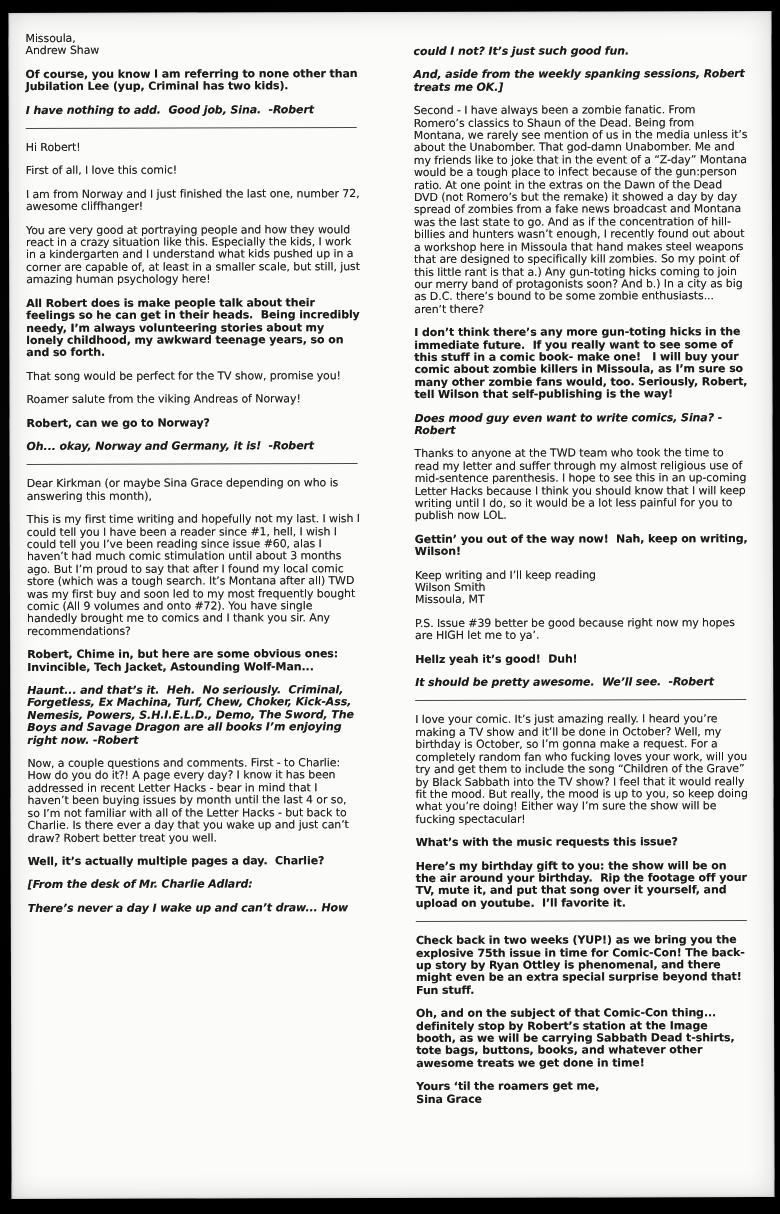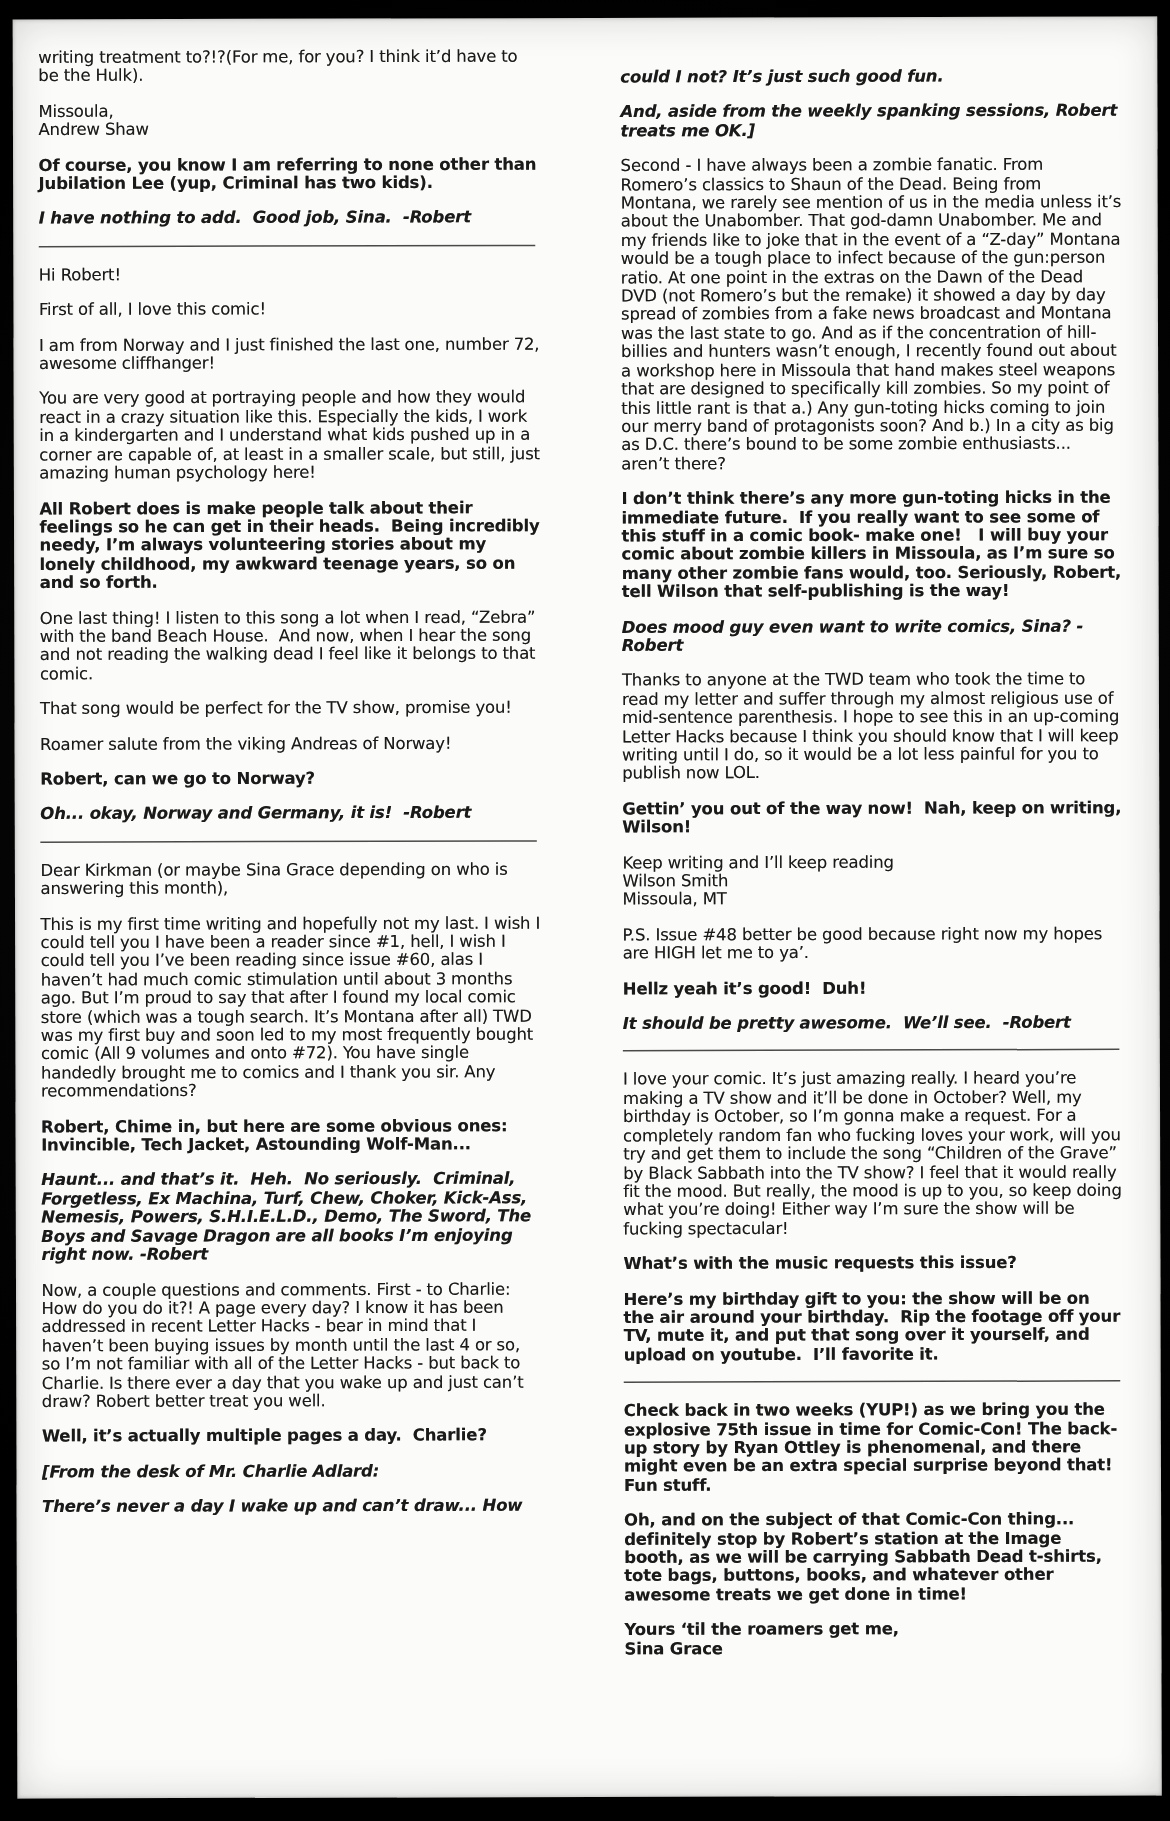--- a/index.html
+++ b/index.html
@@ -57,32 +57,30 @@
     width: 99%;
   }
 </style>
 </head>
 <body>
 
 <div class="screen">
   <div class="paper">
     <div class="cols">
       <div class="col left" id="col-left">
-          <p class="para r">writing treatment to?!?(For me, for you? I think it’d have to be the Hulk).</p>
           <p class="para r">Missoula,
 Andrew Shaw</p>
           <p class="para b">Of course, you know I am referring to none other than Jubilation Lee (yup, Criminal has two kids).</p>
           <p class="para bi">I have nothing to add.  Good job, Sina.  -Robert</p>
           <hr class="divider">
           <p class="para r">Hi Robert!</p>
           <p class="para r">First of all, I love this comic!</p>
           <p class="para r">I am from Norway and I just finished the last one, number 72, awesome cliffhanger!</p>
           <p class="para r">You are very good at portraying people and how they would react in a crazy situation like this. Especially the kids, I work in a kindergarten and I understand what kids pushed up in a corner are capable of, at least in a smaller scale, but still, just amazing human psychology here!</p>
           <p class="para b">All Robert does is make people talk about their feelings so he can get in their heads.  Being incredibly needy, I’m always volunteering stories about my lonely childhood, my awkward teenage years, so on and so forth.</p>
-          <p class="para r">One last thing! I listen to this song a lot when I read, “Zebra” with the band Beach House.  And now, when I hear the song and not reading the walking dead I feel like it belongs to that comic.</p>
           <p class="para r">That song would be perfect for the TV show, promise you!</p>
           <p class="para r">Roamer salute from the viking Andreas of Norway!</p>
           <p class="para b">Robert, can we go to Norway?</p>
           <p class="para bi">Oh... okay, Norway and Germany, it is!  -Robert</p>
           <hr class="divider">
           <p class="para r">Dear Kirkman (or maybe Sina Grace depending on who is answering this month),</p>
           <p class="para r">This is my first time writing and hopefully not my last. I wish I could tell you I have been a reader since #1, hell, I wish I could tell you I’ve been reading since issue #60, alas I haven’t had much comic stimulation until about 3 months ago. But I’m proud to say that after I found my local comic store (which was a tough search. It’s Montana after all) TWD was my first buy and soon led to my most frequently bought comic (All 9 volumes and onto #72). You have single handedly brought me to comics and I thank you sir. Any recommendations?</p>
           <p class="para b">Robert, Chime in, but here are some obvious ones: Invincible, Tech Jacket, Astounding Wolf-Man...</p>
           <p class="para bi">Haunt... and that’s it.  Heh.  No seriously.  Criminal, Forgetless, Ex Machina, Turf, Chew, Choker, Kick-Ass, Nemesis, Powers, S.H.I.E.L.D., Demo, The Sword, The Boys and Savage Dragon are all books I’m enjoying right now. -Robert</p>
           <p class="para r">Now, a couple questions and comments. First - to Charlie: How do you do it?! A page every day? I know it has been addressed in recent Letter Hacks - bear in mind that I haven’t been buying issues by month until the last 4 or so, so I’m not familiar with all of the Letter Hacks - but back to Charlie. Is there ever a day that you wake up and just can’t draw? Robert better treat you well.</p>
@@ -94,21 +92,21 @@
           <p class="para bi">could I not? It’s just such good fun.</p>
           <p class="para bi">And, aside from the weekly spanking sessions, Robert treats me OK.]</p>
           <p class="para r">Second - I have always been a zombie fanatic. From Romero’s classics to Shaun of the Dead. Being from Montana, we rarely see mention of us in the media unless it’s about the Unabomber. That god-damn Unabomber. Me and my friends like to joke that in the event of a “Z-day” Montana would be a tough place to infect because of the gun:person ratio. At one point in the extras on the Dawn of the Dead DVD (not Romero’s but the remake) it showed a day by day spread of zombies from a fake news broadcast and Montana was the last state to go. And as if the concentration of hill-billies and hunters wasn’t enough, I recently found out about a workshop here in Missoula that hand makes steel weapons that are designed to specifically kill zombies. So my point of this little rant is that a.) Any gun-toting hicks coming to join our merry band of protagonists soon? And b.) In a city as big as D.C. there’s bound to be some zombie enthusiasts... aren’t there?</p>
           <p class="para b">I don’t think there’s any more gun-toting hicks in the immediate future.  If you really want to see some of this stuff in a comic book- make one!   I will buy your comic about zombie killers in Missoula, as I’m sure so many other zombie fans would, too. Seriously, Robert, tell Wilson that self-publishing is the way!</p>
           <p class="para bi">Does mood guy even want to write comics, Sina? -Robert</p>
           <p class="para r">Thanks to anyone at the TWD team who took the time to read my letter and suffer through my almost religious use of mid-sentence parenthesis. I hope to see this in an up-coming Letter Hacks because I think you should know that I will keep writing until I do, so it would be a lot less painful for you to publish now LOL.</p>
           <p class="para b">Gettin’ you out of the way now!  Nah, keep on writing, Wilson!</p>
           <p class="para r">Keep writing and I’ll keep reading
 Wilson Smith
 Missoula, MT</p>
-          <p class="para r">P.S. Issue #48 better be good because right now my hopes are HIGH let me to ya’.</p>
+          <p class="para r">P.S. Issue #39 better be good because right now my hopes are HIGH let me to ya’.</p>
           <p class="para b">Hellz yeah it’s good!  Duh!</p>
           <p class="para bi">It should be pretty awesome.  We’ll see.  -Robert</p>
           <hr class="divider">
           <p class="para r">I love your comic. It’s just amazing really. I heard you’re making a TV show and it’ll be done in October? Well, my birthday is October, so I’m gonna make a request. For a completely random fan who fucking loves your work, will you try and get them to include the song “Children of the Grave” by Black Sabbath into the TV show? I feel that it would really fit the mood. But really, the mood is up to you, so keep doing what you’re doing! Either way I’m sure the show will be fucking spectacular!</p>
           <p class="para b">What’s with the music requests this issue?</p>
           <p class="para b">Here’s my birthday gift to you: the show will be on the air around your birthday.  Rip the footage off your TV, mute it, and put that song over it yourself, and upload on youtube.  I’ll favorite it.</p>
           <hr class="divider">
           <p class="para b">Check back in two weeks (YUP!) as we bring you the explosive 75th issue in time for Comic-Con! The back-up story by Ryan Ottley is phenomenal, and there might even be an extra special surprise beyond that!  Fun stuff.</p>
           <p class="para b">Oh, and on the subject of that Comic-Con thing... definitely stop by Robert’s station at the Image booth, as we will be carrying Sabbath Dead t-shirts, tote bags, buttons, books, and whatever other awesome treats we get done in time!</p>
           <p class="para b">Yours ‘til the roamers get me,

